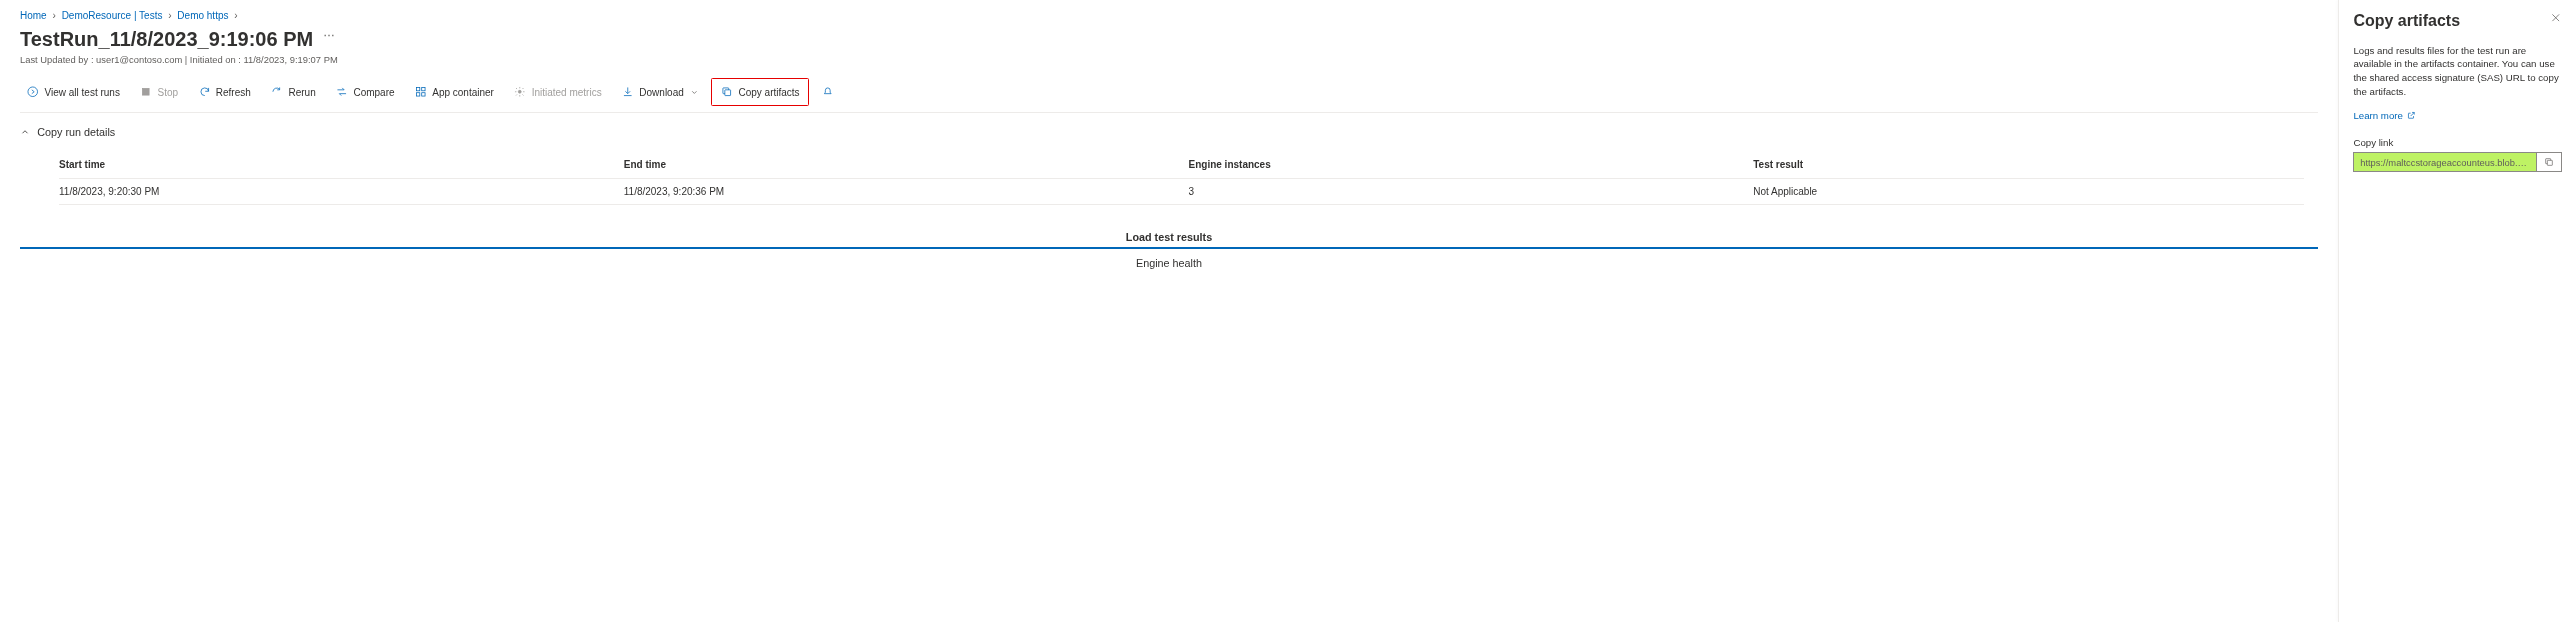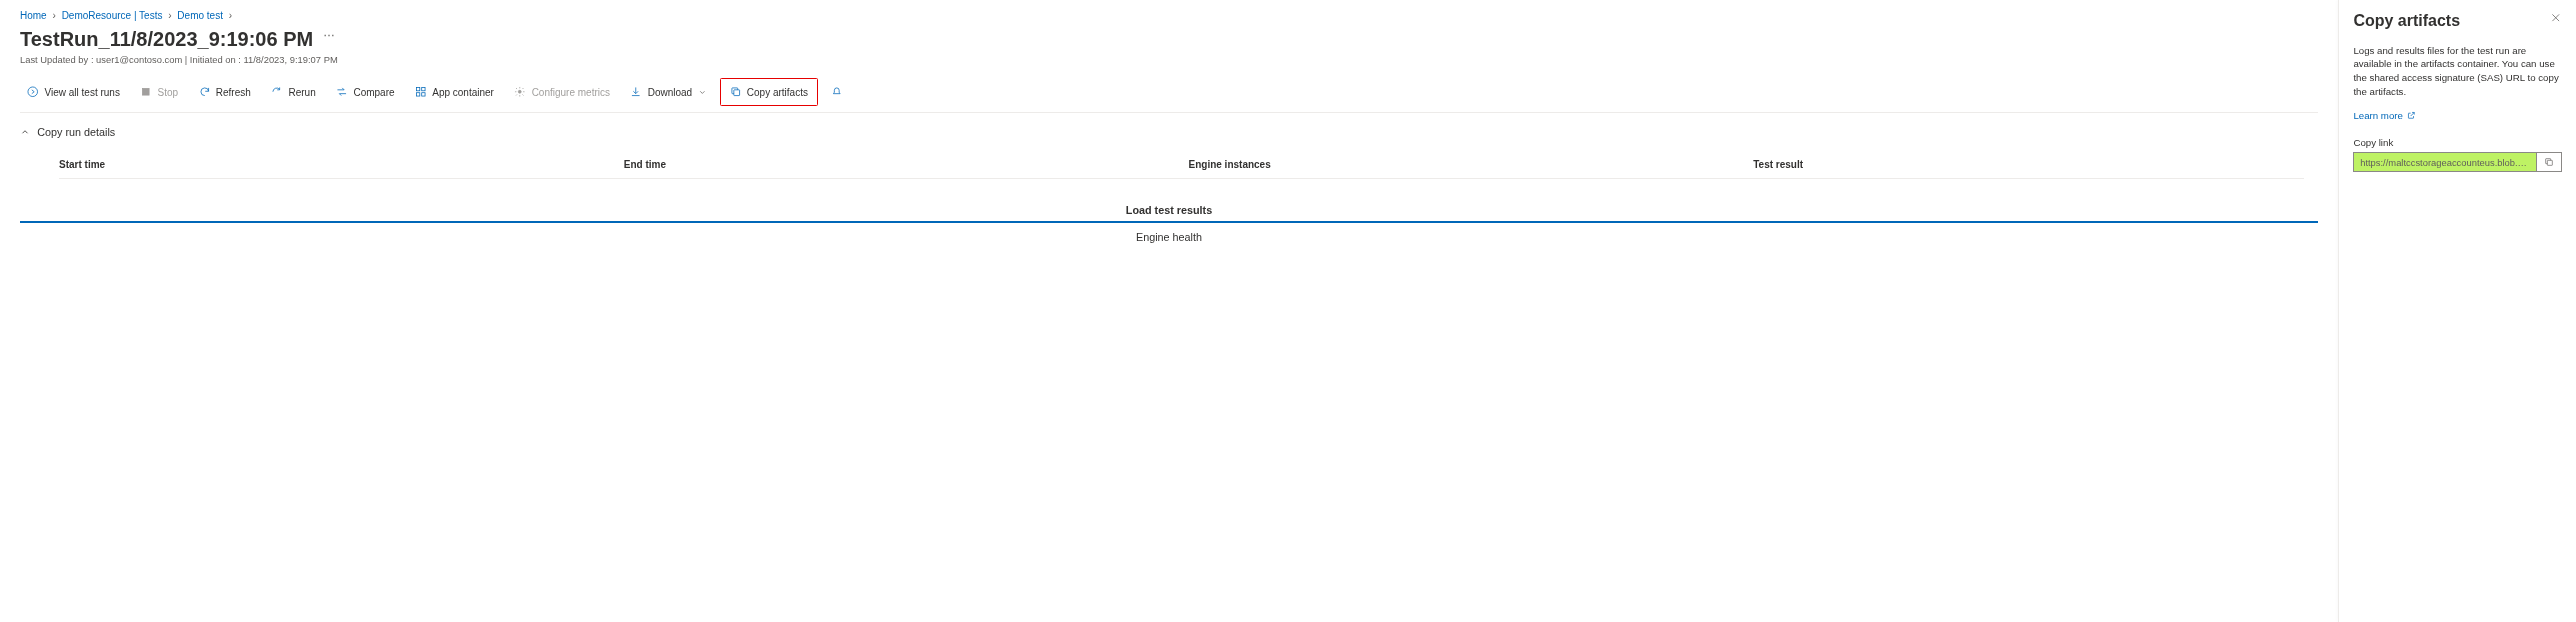--- a/index.html
+++ b/index.html
@@ -177,21 +177,21 @@
 </head>
 <body>
 
 <div class="main">
 
   <nav class="breadcrumb">
     <a>Home</a>
     <span class="crumb-sep">›</span>
     <a>DemoResource | Tests</a>
     <span class="crumb-sep">›</span>
-    <a>Demo test</a>
+    <a>Demo https</a>
     <span class="crumb-sep">›</span>
   </nav>
 
   <div class="title-row">
     <h1>TestRun_11/8/2023_9:19:06 PM</h1>
     <span class="more-dots">⋯</span>
   </div>
   <div class="subtitle">Last Updated by : user1@contoso.com | Initiated on : 11/8/2023, 9:19:07 PM</div>
 
   <div class="toolbar">
@@ -236,21 +236,21 @@
           <rect x="3" y="14" width="7" height="7"></rect>
           <rect x="14" y="14" width="7" height="7"></rect>
         </svg>
       <span>App container</span>
     </button>
     <button class="tool-btn disabled">
       <svg class="tool-icon" viewBox="0 0 24 24" fill="none" stroke="#a19f9d" stroke-width="1.6">
           <circle cx="12" cy="12" r="3"></circle>
           <path d="M12 2v3M12 19v3M4.2 4.2l2.1 2.1M17.7 17.7l2.1 2.1M2 12h3M19 12h3M4.2 19.8l2.1-2.1M17.7 6.3l2.1-2.1"></path>
         </svg>
-      <span>Configure metrics</span>
+      <span>Initiated metrics</span>
     </button>
     <button class="tool-btn">
       <svg class="tool-icon blue" viewBox="0 0 24 24" fill="none" stroke="#0067b8" stroke-width="1.6">
           <path d="M12 3v12"></path>
           <path d="M7 11l5 5 5-5"></path>
           <path d="M4 20h16"></path>
         </svg>
       <span>Download</span>
       <svg class="chev-down" viewBox="0 0 24 24" fill="none" stroke="#605e5c" stroke-width="2">
           <path d="M6 9l6 6 6-6"></path>
@@ -276,20 +276,26 @@
       </svg>
     <span>Copy run details</span>
   </div>
 
   <div class="details-table">
     <div class="row header">
       <div>Start time</div>
       <div>End time</div>
       <div>Engine instances</div>
       <div>Test result</div>
+    </div>
+    <div class="row data">
+      <div>11/8/2023, 9:20:30 PM</div>
+      <div>11/8/2023, 9:20:36 PM</div>
+      <div>3</div>
+      <div>Not Applicable</div>
     </div>
   </div>
 
   <div class="tabs">
     <button class="tab active">Load test results</button>
     <button class="tab">Engine health</button>
   </div>
 
 </div>
 

